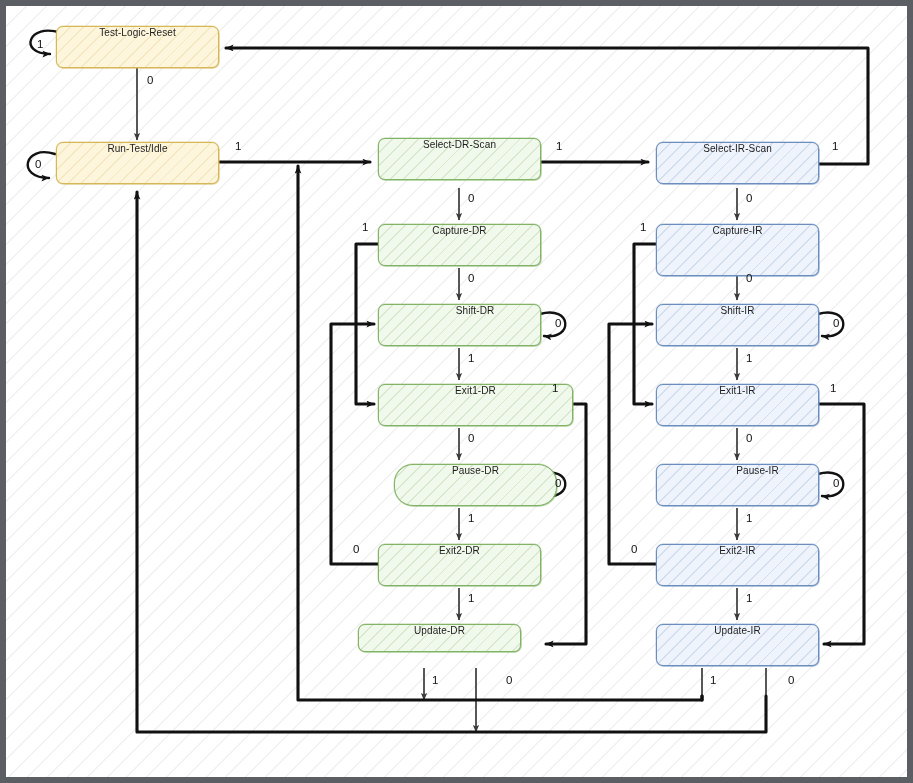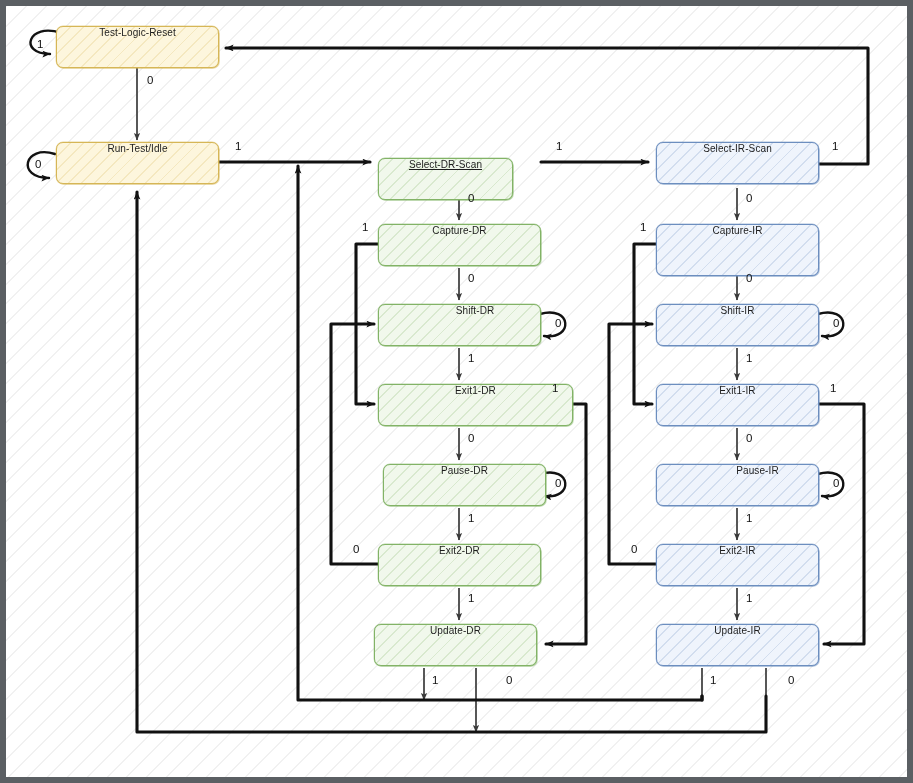--- a/index.html
+++ b/index.html
@@ -138,39 +138,39 @@
   </svg>
 
   <div class="node n-amber" style="left:50px;top:20px;width:163px;height:42px;">
     <span>Test-Logic-Reset</span>
   </div>
 
   <div class="node n-amber" style="left:50px;top:136px;width:163px;height:42px;">
     <span>Run-Test/Idle</span>
   </div>
 
-  <div class="node n-green" style="left:372px;top:152px;width:135px;height:42px;text-decoration:underline;">
+  <div class="node n-green" style="left:372px;top:132px;width:163px;height:42px;">
     <span>Select-DR-Scan</span>
   </div>
   <div class="node n-green" style="left:372px;top:218px;width:163px;height:42px;">
     <span>Capture-DR</span>
   </div>
   <div class="node n-green" style="left:372px;top:298px;width:163px;height:42px;padding-left:31px;">
     <span>Shift-DR</span>
   </div>
   <div class="node n-green" style="left:372px;top:378px;width:195px;height:42px;">
     <span>Exit1-DR</span>
   </div>
-  <div class="node n-green" style="left:377px;top:458px;width:163px;height:42px;">
+  <div class="node n-green" style="left:388px;top:458px;width:163px;height:42px;border-radius:19px;">
     <span>Pause-DR</span>
   </div>
   <div class="node n-green" style="left:372px;top:538px;width:163px;height:42px;">
     <span>Exit2-DR</span>
   </div>
-  <div class="node n-green" style="left:368px;top:618px;width:163px;height:42px;">
+  <div class="node n-green" style="left:352px;top:618px;width:163px;height:28px;">
     <span>Update-DR</span>
   </div>
 
   <div class="node n-blue" style="left:650px;top:136px;width:163px;height:42px;">
     <span>Select-IR-Scan</span>
   </div>
   <div class="node n-blue" style="left:650px;top:218px;width:163px;height:52px;">
     <span>Capture-IR</span>
   </div>
   <div class="node n-blue" style="left:650px;top:298px;width:163px;height:42px;">

